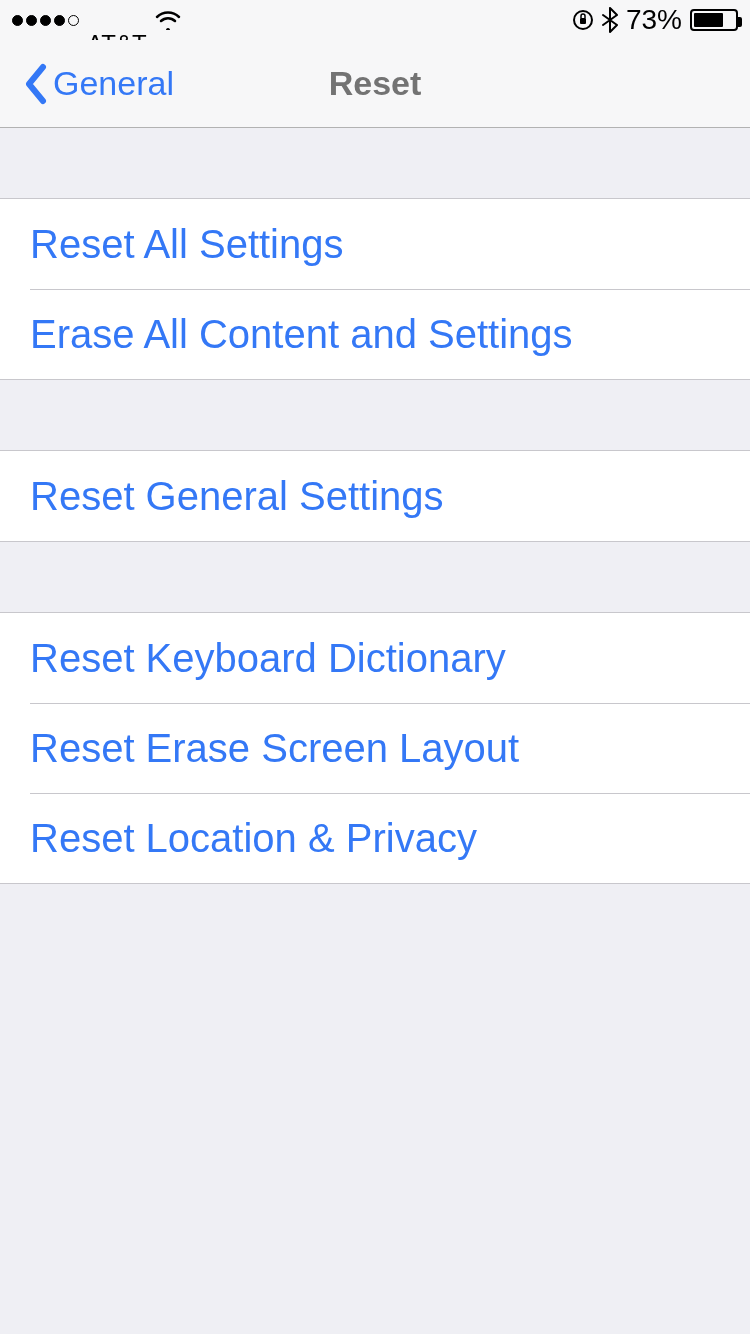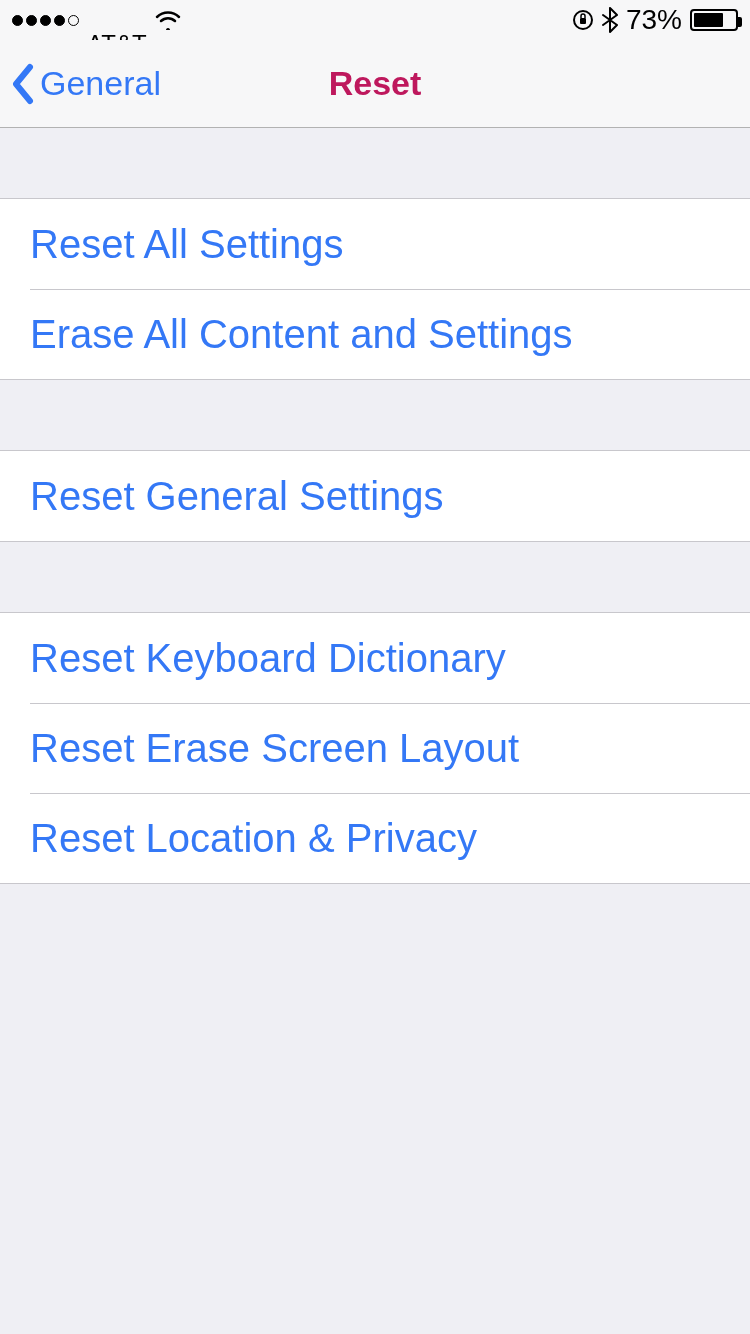--- a/index.html
+++ b/index.html
@@ -42,31 +42,31 @@
     content:""; position:absolute; right:-6px; top:6px; width:4px; height:10px;
     background:#000; border-radius:0 2px 2px 0;
   }
   .battery .fill { background:#000; height:100%; width:73%; border-radius:1px;}
   
   .nav-bar {
     height: 88px;
     background: #f7f7f8;
     border-bottom: 1px solid #b2b2b2;
     position: relative;
-    display:flex; align-items:center;
+    display:flex; align-items:center;padding-left:13px;
   }
   .back-btn {
     display:flex; align-items:center; gap:4px;
     color:#3478f6; font-size:34px; padding-left:10px;
     cursor:pointer;
   }
   .back-chevron svg { display:block; }
   .nav-title {
     position:absolute; left:0; right:0; text-align:center;
-    font-size:34px; font-weight:600; color:#be185d;
+    font-size:34px; font-weight:600; color:#737373;
     pointer-events:none;
   }
   
   .group-gap { height: 70px; }
   .group {
     background:#fff;
     border-top:1px solid #c8c7cc;
     border-bottom:1px solid #c8c7cc;
   }
   .cell {

